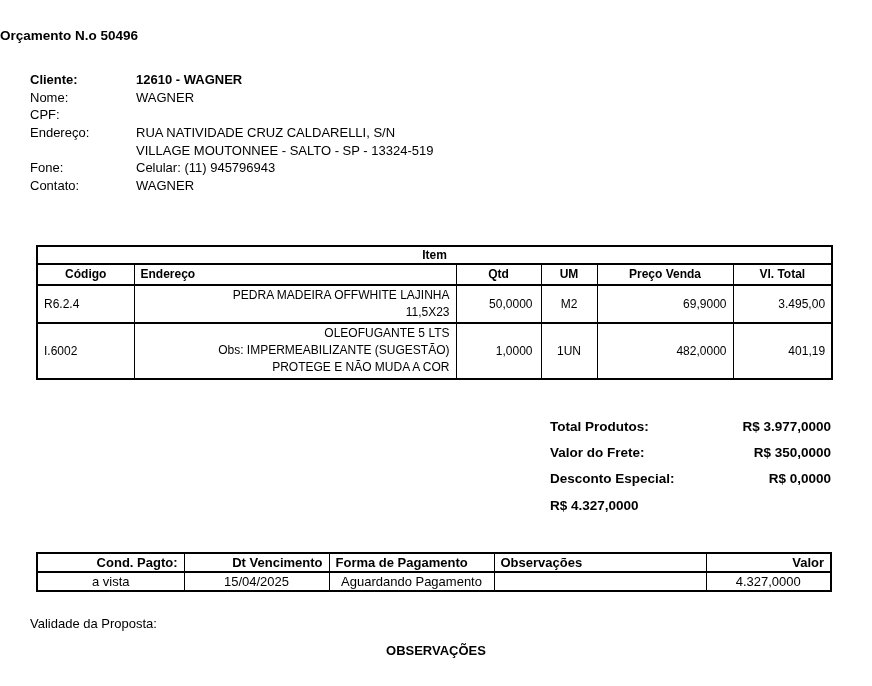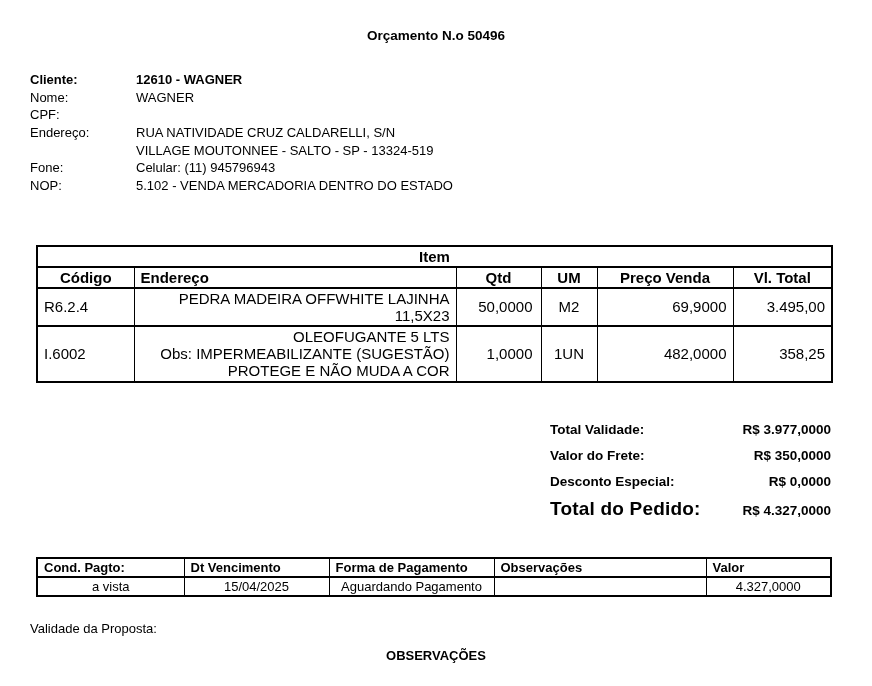--- a/index.html
+++ b/index.html
@@ -4,37 +4,37 @@
 <style>
   * { box-sizing: border-box; }
   html, body { margin: 0; padding: 0; }
   body {
     width: 872px; height: 686px; overflow: hidden;
     background: #ffffff; color: #000000;
     font-family: "Liberation Sans", sans-serif;
     font-size: 13px;
   }
   .title {
-    padding-top: 28px; text-align: center;
+    padding-top: 28px; text-align: left;
     font-weight: bold; font-size: 13.5px; line-height: 16px;
   }
   .client-block { margin: 27px 0 0 30px; }
   .client-line { line-height: 17.7px; height: 17.7px; white-space: nowrap; }
   .client-label { display: inline-block; width: 106px; }
   .client-line.bold { font-weight: bold; }
 
   table { border-collapse: collapse; table-layout: fixed; }
   .item-table {
     margin: 50px 0 0 36px; width: 795px;
     border: 2px solid #000;
   }
   .item-table th, .item-table td {
     border-left: 1px solid #000; border-right: 1px solid #000;
     border-top: 2px solid #000; border-bottom: 2px solid #000;
-    padding: 1px 6px; vertical-align: middle; font-size: 15px;
+    padding: 1px 6px; vertical-align: middle; font-size: 12px;
     overflow: hidden;
   }
   .item-table thead th { font-weight: bold; height: 21px; text-align: center; }
   .item-table th.group { height: 18px; }
   .item-table th.col-desc { text-align: left; }
   .item-table tr.row-1 { height: 38px; }
   .item-table tr.row-2 { height: 56px; }
   .item-table td.cell-codigo { text-align: left; }
   .item-table td.cell-desc { text-align: right; white-space: pre-line; line-height: 17px; }
   .item-table td.cell-qtd { text-align: right; padding-right: 8px; }
@@ -50,21 +50,21 @@
   .totals-row.grand { line-height: 26px; margin-top: 1px; }
   .totals-row.grand .t-label { font-size: 19px; letter-spacing: 0.2px; }
 
   .payment-table { margin: 33px 0 0 36px; width: 794px; border: 2px solid #000; }
   .payment-table th, .payment-table td {
     border-left: 1px solid #000; border-right: 1px solid #000;
     border-top: 2px solid #000; border-bottom: 2px solid #000;
     padding: 1px 6px; height: 19px; font-size: 13px;
     overflow: hidden; white-space: nowrap;
   }
-  .payment-table th { font-weight: bold; text-align: left; }
+  .payment-table th { font-weight: bold; text-align: right; }
   .payment-table th.h-forma, .payment-table th.h-obs { text-align: left; }
   .payment-table td { text-align: center; }
   .payment-table td.c-forma { text-align: center; margin-left: 20px; }
 
   .validity { margin: 24px 0 0 30px; line-height: 16px; }
   .observations { margin-top: 11px; text-align: center; font-weight: bold; line-height: 16px; }
 </style>
 </head>
 <body>
 
@@ -85,21 +85,21 @@
     <div class="client-line">
       <span class="client-label">Endereço:</span><span class="client-value">RUA NATIVIDADE CRUZ CALDARELLI, S/N</span>
     </div>
     <div class="client-line">
       <span class="client-label"></span><span class="client-value">VILLAGE MOUTONNEE - SALTO - SP - 13324-519</span>
     </div>
     <div class="client-line">
       <span class="client-label">Fone:</span><span class="client-value">Celular: (11) 945796943</span>
     </div>
     <div class="client-line">
-      <span class="client-label">NOP:</span><span class="client-value">5.102 - VENDA MERCADORIA DENTRO DO ESTADO</span>
+      <span class="client-label">Contato:</span><span class="client-value">WAGNER</span>
     </div>
   </div>
 
   <table class="item-table">
     <colgroup>
       <col style="width:97px">
         <col style="width:322px">
         <col style="width:85px">
       <col style="width:56px">
         <col style="width:136px">
@@ -129,40 +129,39 @@
         <td class="cell-total">3.495,00</td>
       </tr>
       <tr class="row-2">
         <td class="cell-codigo">I.6002</td>
         <td class="cell-desc">OLEOFUGANTE 5 LTS
 Obs: IMPERMEABILIZANTE (SUGESTÃO)
 PROTEGE E NÃO MUDA A COR</td>
         <td class="cell-qtd">1,0000</td>
         <td class="cell-um">1UN</td>
         <td class="cell-preco">482,0000</td>
-        <td class="cell-total">358,25</td>
+        <td class="cell-total">401,19</td>
       </tr>
     </tbody>
   </table>
 
   <div class="totals">
     <div class="totals-row">
-      <span class="t-label">Total Validade:</span>
+      <span class="t-label">Total Produtos:</span>
       <span class="t-value">R$ 3.977,0000</span>
     </div>
     <div class="totals-row">
       <span class="t-label">Valor do Frete:</span>
       <span class="t-value">R$ 350,0000</span>
     </div>
     <div class="totals-row">
       <span class="t-label">Desconto Especial:</span>
       <span class="t-value">R$ 0,0000</span>
     </div>
     <div class="totals-row grand">
-      <span class="t-label">Total do Pedido:</span>
       <span class="t-value">R$ 4.327,0000</span>
     </div>
   </div>
 
   <table class="payment-table">
     <colgroup>
       <col style="width:147px">
         <col style="width:145px">
         <col style="width:165px">
       <col style="width:212px">

